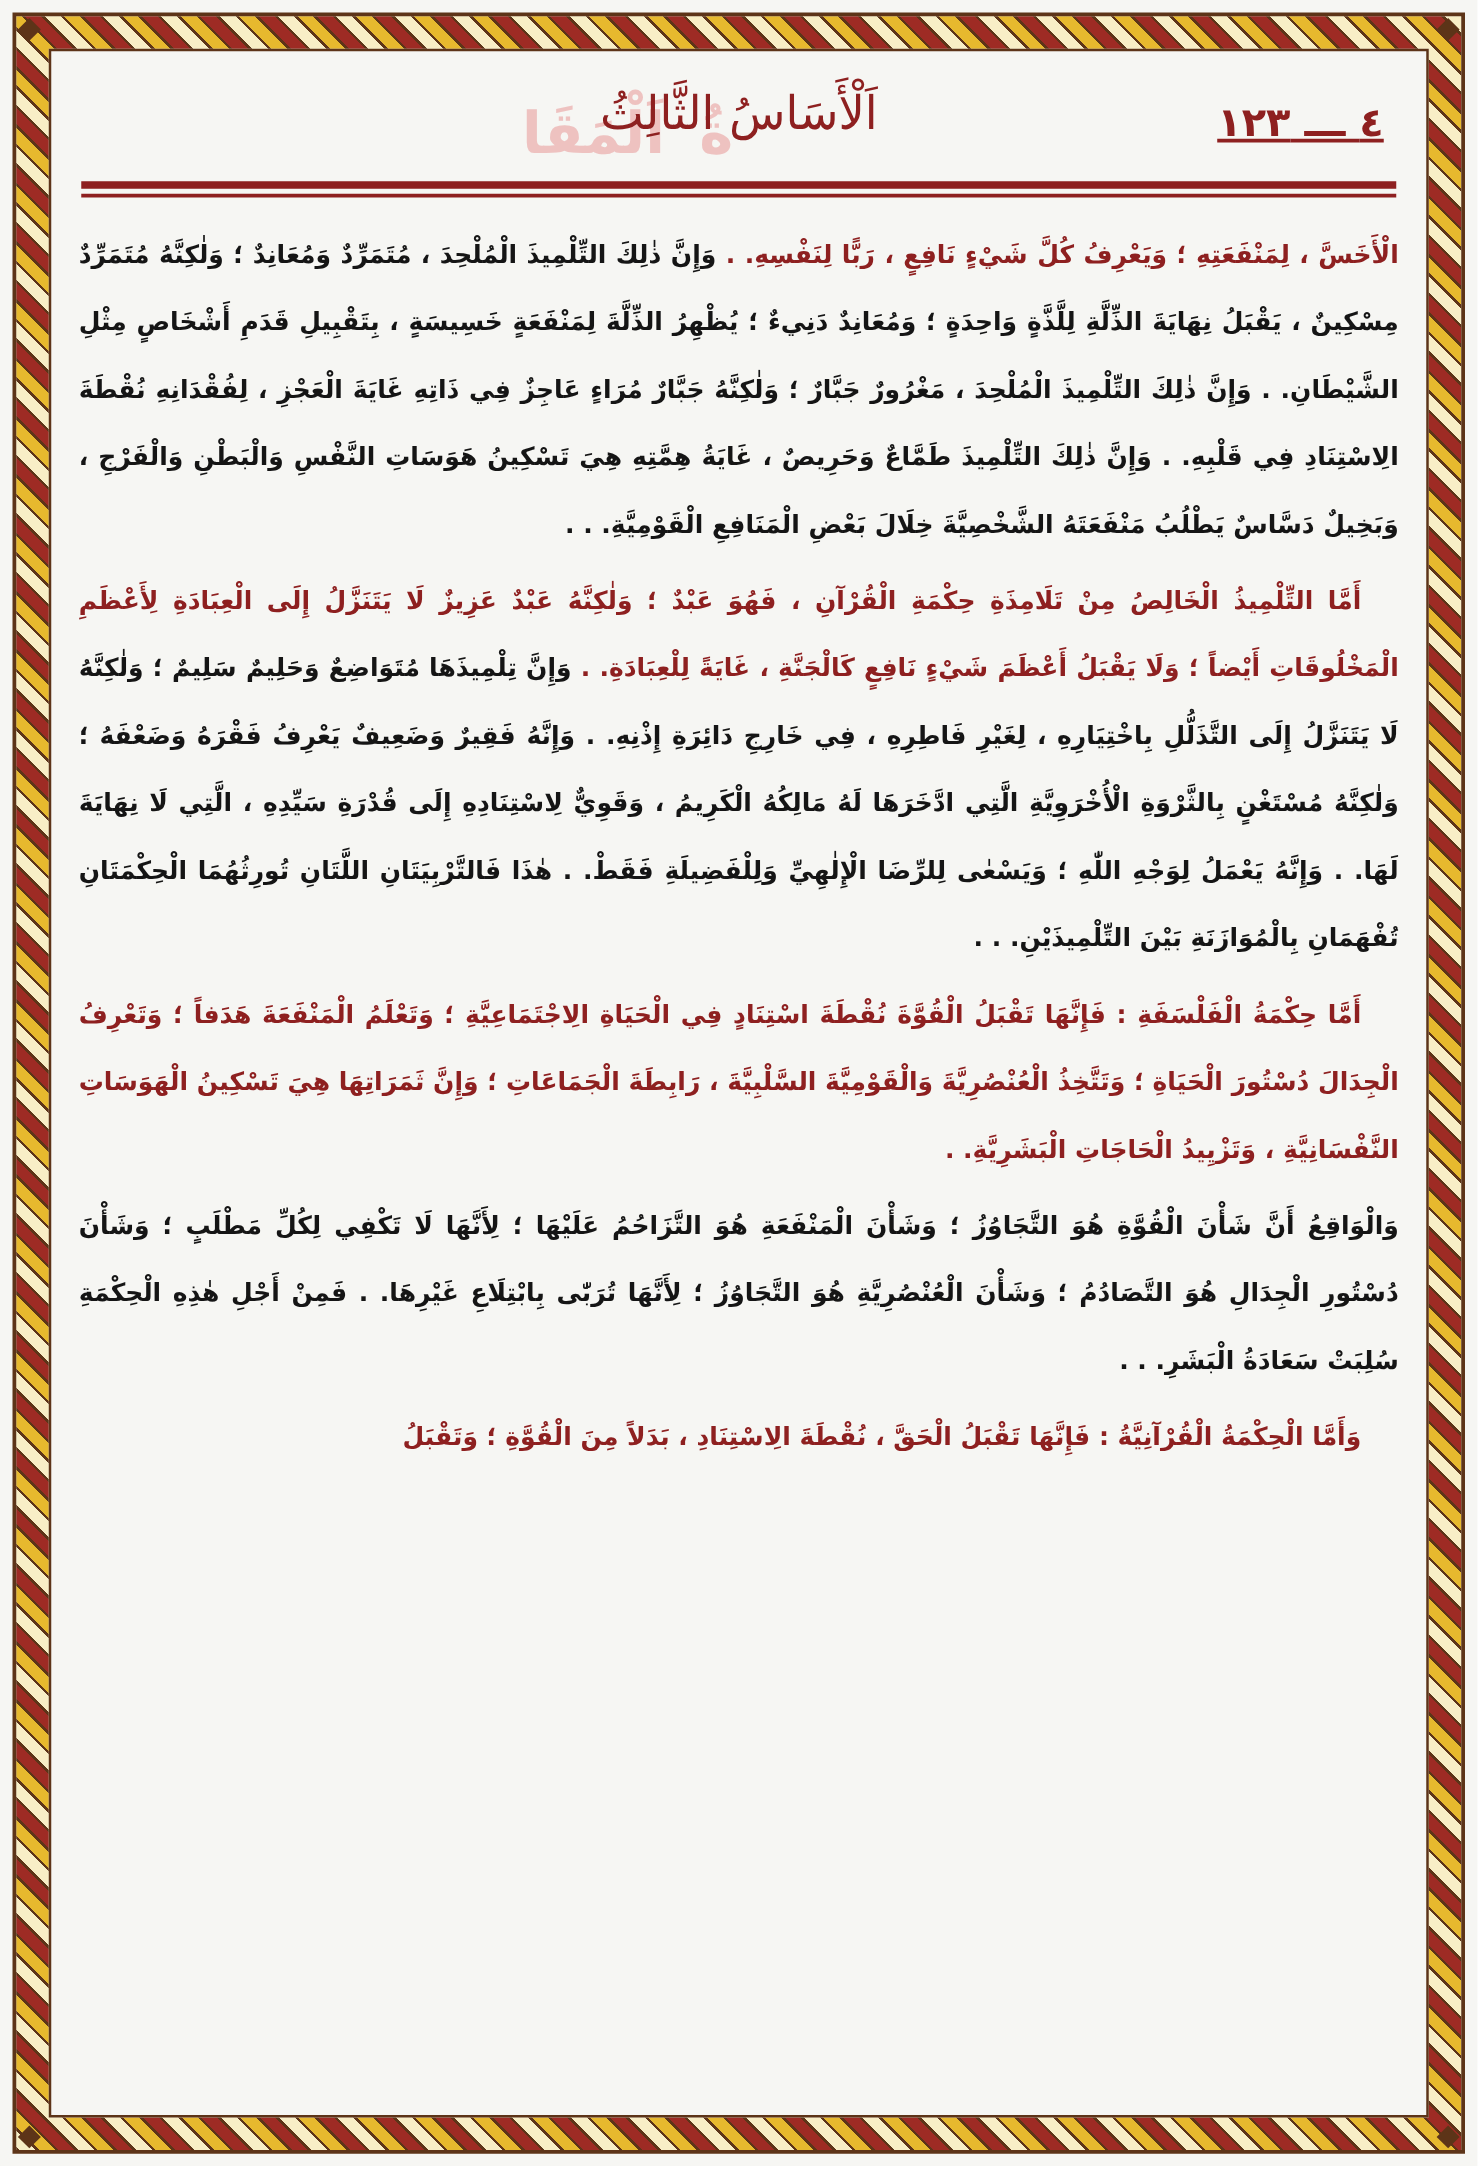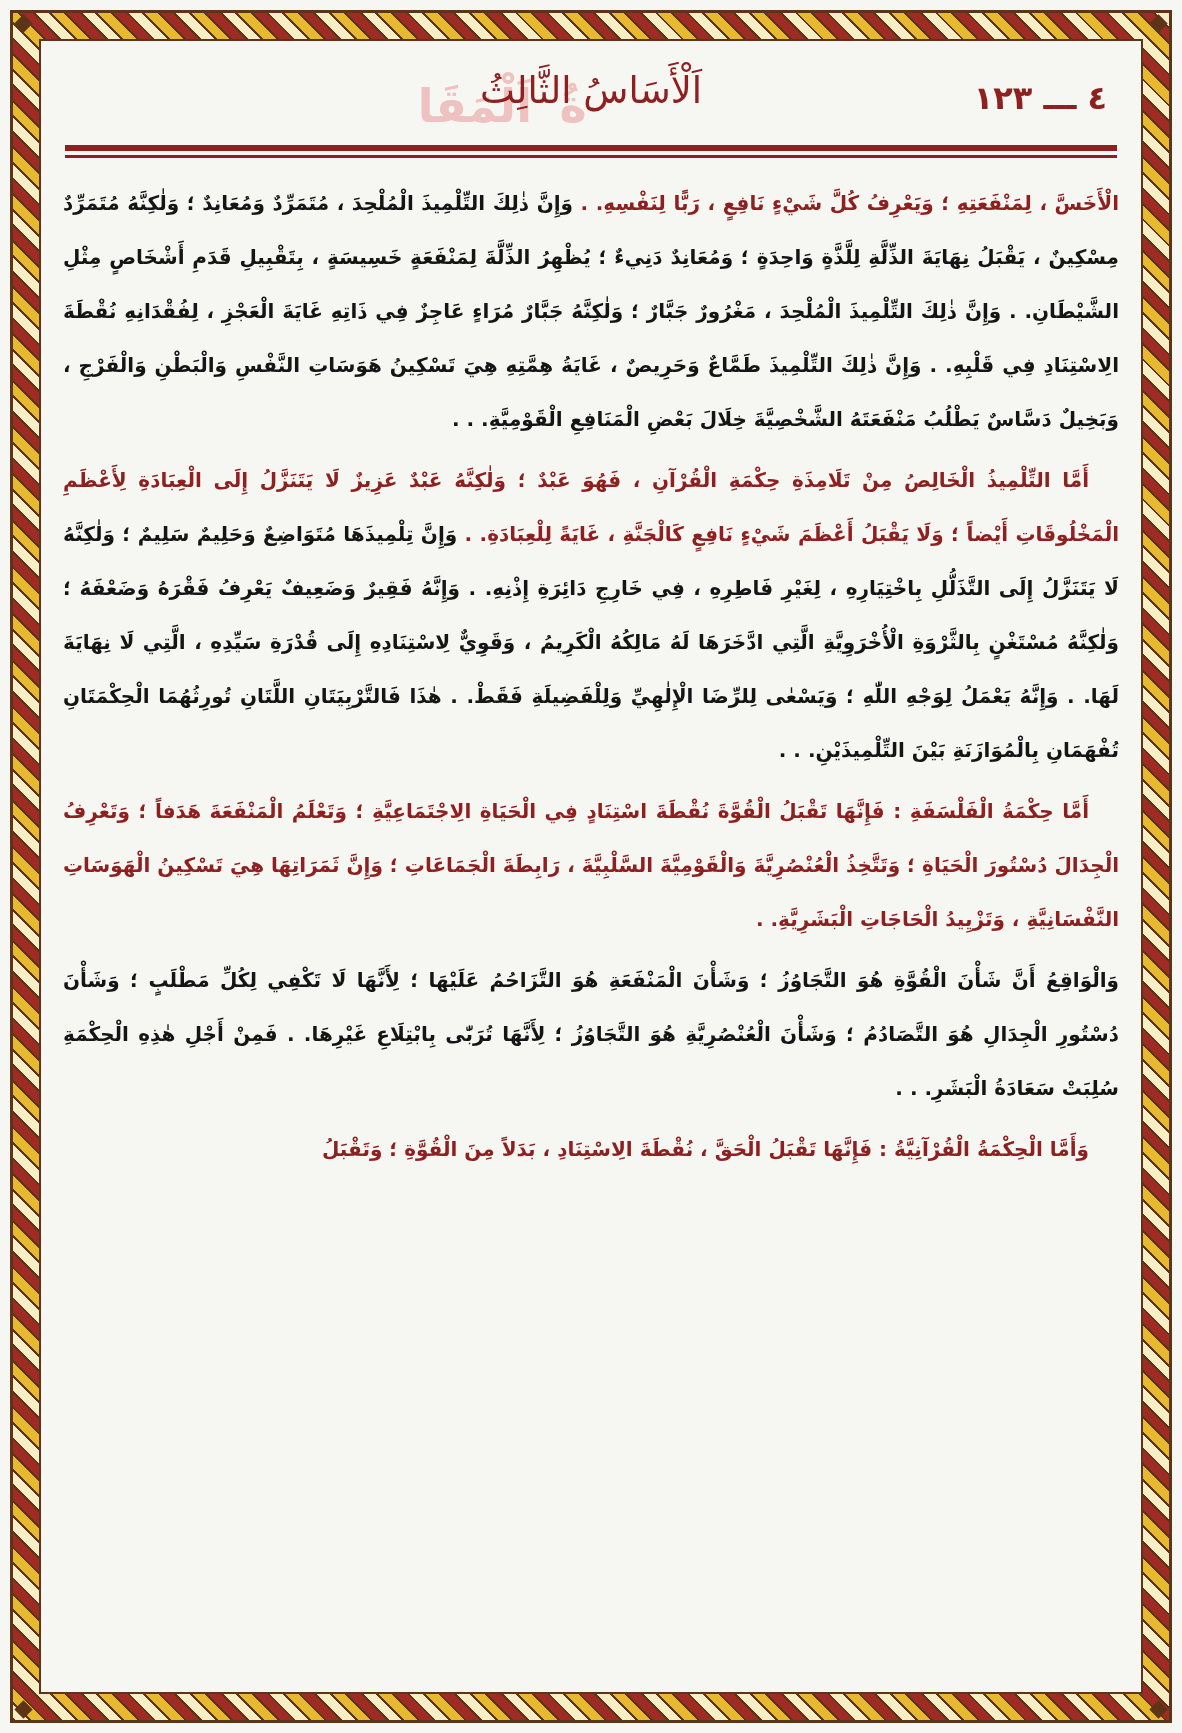--- a/index.html
+++ b/index.html
@@ -53,20 +53,21 @@
   .header{
     position:relative;
     height:86px;
   }
   .page-number{
     position:absolute;
     top:24px; right:12px;          
     font-size:32px; font-weight:bold;
     color:var(--accent);
     letter-spacing:2px;
+    text-decoration:underline;
   }
   .title-wrap{
     position:absolute;
     top:14px; left:50%;
     transform:translateX(-50%);
     white-space:nowrap;
   }
   .ghost{
     position:absolute; top:10px;
     color:var(--ghost);

